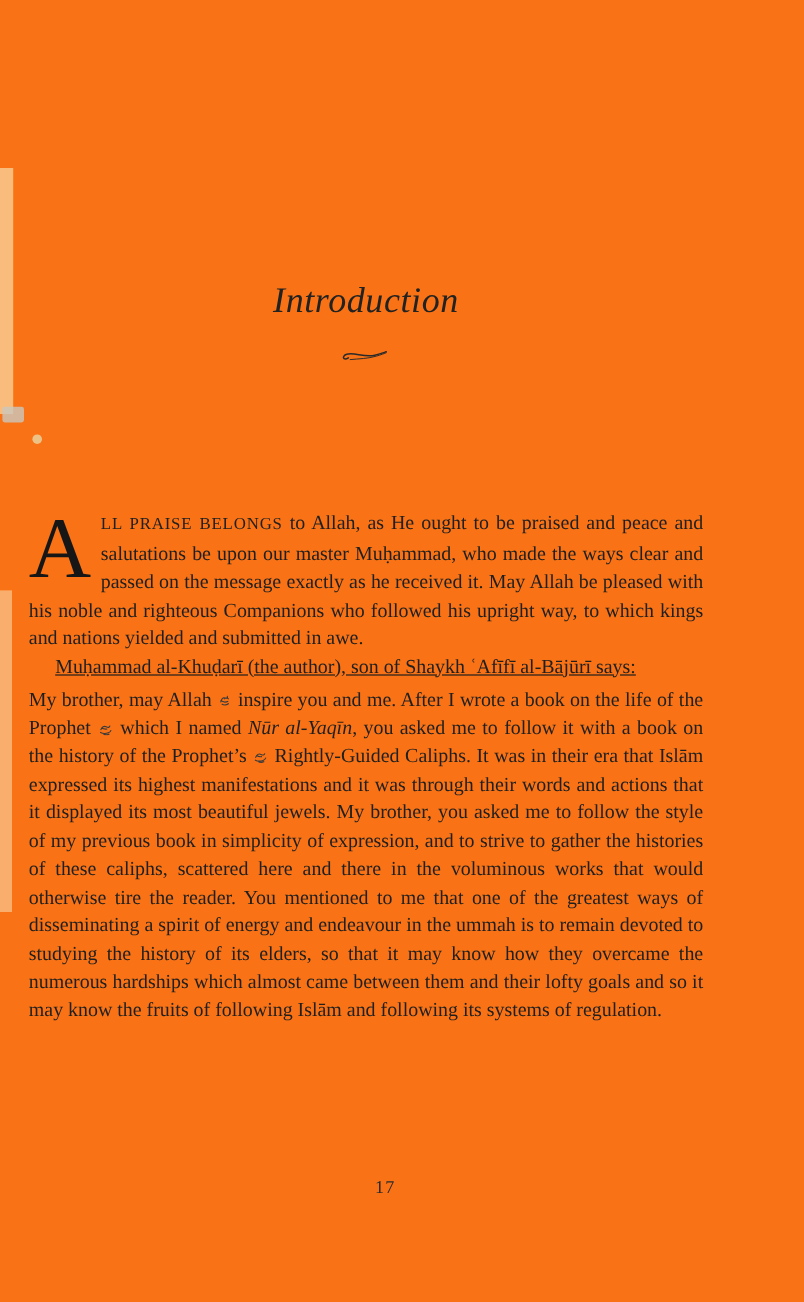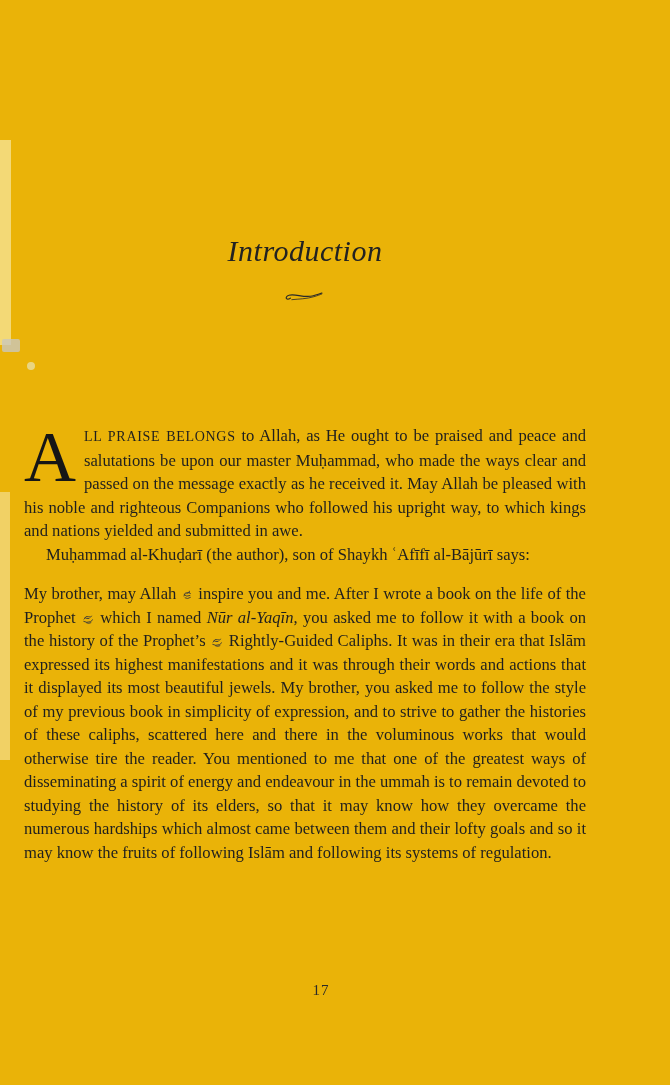--- a/index.html
+++ b/index.html
@@ -1,20 +1,20 @@
 <!DOCTYPE html>
 <html><head>
 <meta charset="utf-8">
 <style>
   html, body { margin: 0; padding: 0; background: #e9e9e9; }
   .page {
     position: relative;
     width: 670px;
     height: 1085px;
-    background: #eab308;
+    background: #f97316;
     color: #1f1f1f;
     font-family: "Liberation Serif", "DejaVu Serif", serif;
     overflow: hidden;
   }
   .content {
     position: absolute;
     left: 24px;
     top: 0;
     width: 562px;
     height: 100%;
@@ -40,22 +40,22 @@
   .body-text {
     position: absolute;
     top: 424px;
     left: 0;
     width: 562px;
     font-size: 16.6px;
     line-height: 23.5px;
     text-align: justify;
   }
   .para { margin: 0; }
-  .para.indent { text-indent: 22px; }
-  .para.gap-top { margin-top: 16px; }
+  .para.indent { text-indent: 22px; text-decoration: underline; }
+  .para.gap-top { margin-top: 4px; }
   .dropcap {
     float: left;
     font-size: 72px;
     line-height: 56px;
     padding: 5px 8px 0 0;
     color: #161616;
   }
   .smallcaps {
     font-size: 14px;
     letter-spacing: 0.7px;

